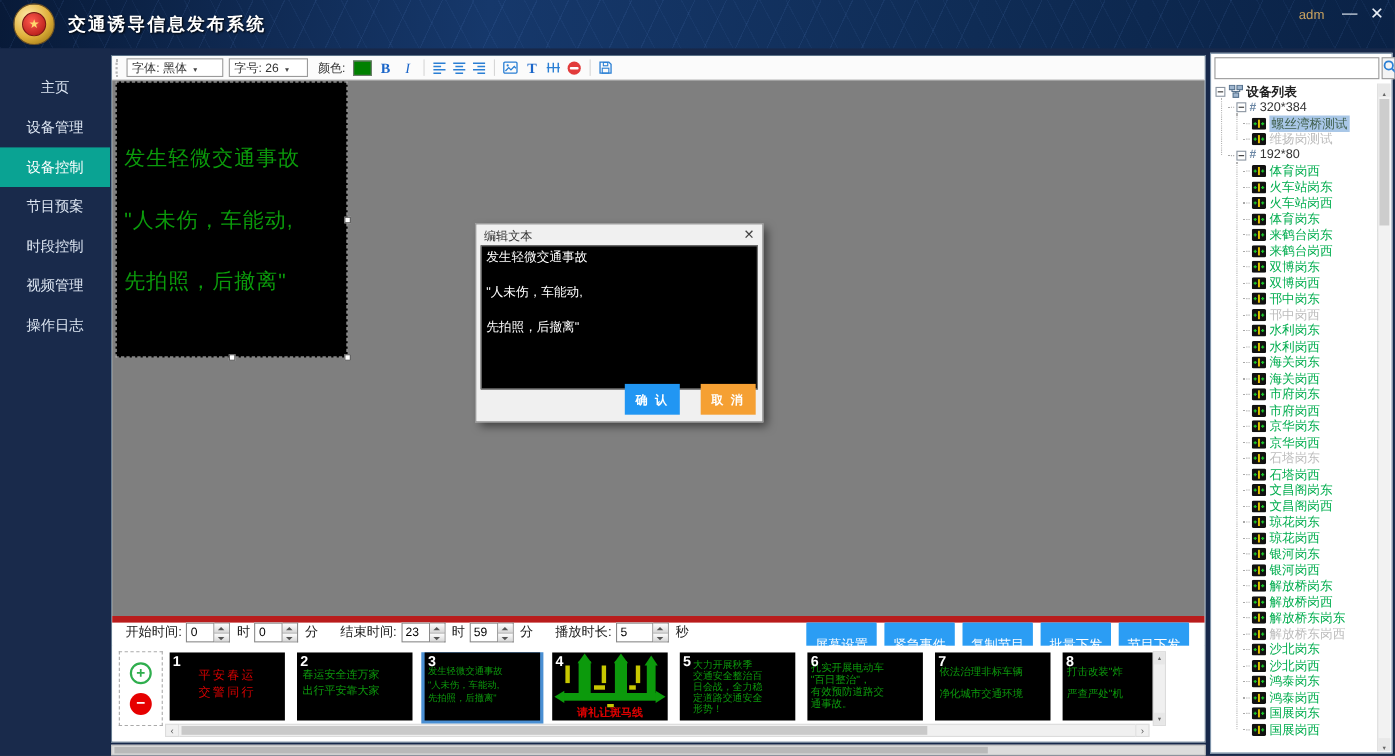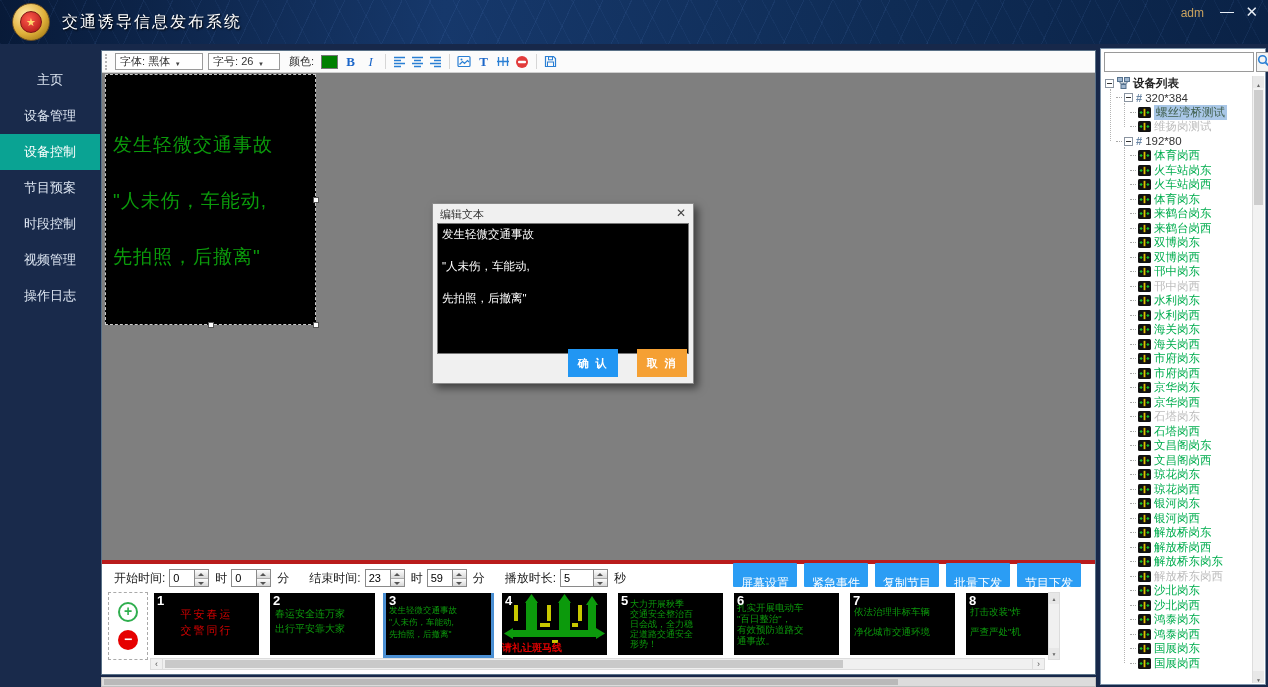--- a/index.html
+++ b/index.html
@@ -12,21 +12,21 @@
     background:linear-gradient(95deg,#081a38 0%,#16386b 35%,#0f2c55 70%,#0a2246 100%);overflow:hidden}
   .header::after{content:"";position:absolute;inset:0;pointer-events:none;background:
     repeating-linear-gradient(115deg,rgba(120,170,255,.08) 0 1px,transparent 1px 26px),
     repeating-linear-gradient(62deg,rgba(120,170,255,.05) 0 1px,transparent 1px 21px)}
   .logo{position:absolute;left:12px;top:3px;width:38px;height:38px;border-radius:50%;z-index:2;
     background:radial-gradient(circle at 35% 30%,#ffe9a8,#e0b03a 55%,#8a6508);border:1px solid #6e5124;
     display:flex;align-items:center;justify-content:center}
   .logo-in{width:22px;height:22px;border-radius:50%;background:radial-gradient(circle at 40% 35%,#ff5a4d,#a80f0f);
     display:flex;align-items:center;justify-content:center;border:1px solid #7d1616}
   .logo-in::after{content:"★";color:#ffd76e;font-size:11px;line-height:1}
-  .title{position:absolute;left:62px;top:12px;font-size:16px;font-weight:normal;color:#fff;letter-spacing:2px;
+  .title{position:absolute;left:62px;top:12px;font-size:16px;font-weight:bold;color:#fff;letter-spacing:2px;
     text-shadow:1px 1px 2px #000;z-index:2}
   .user{position:absolute;right:64px;top:6px;color:#c9a25f;font-size:12px;z-index:2}
   .win-min{position:absolute;right:34px;top:3px;color:#e8eef6;font-size:14px;z-index:2}
   .win-close{position:absolute;right:10px;top:3px;color:#e8eef6;font-size:15px;z-index:2}
 
   
   .sidebar{position:absolute;left:0;top:44px;width:100px;bottom:0;background:#192a4b;padding-top:18px}
   .side-item{height:36px;line-height:36px;text-align:center;color:#dde6f2;font-size:13px;cursor:pointer}
   .side-item.active{background:#0aa393;color:#fff}
 
@@ -65,22 +65,22 @@
   .dlg-x{position:absolute;right:7px;top:2px;font-size:12px;color:#444;cursor:pointer}
   .dlg-text{position:absolute;left:4px;right:4px;top:19px;height:131px;background:#000;color:#fff;border:1px solid #777;
     font-size:11.5px;line-height:16px;padding:2px 4px;resize:none;font-family:"Liberation Sans",sans-serif}
   .dlg-btns{position:absolute;bottom:6px;right:6px;display:flex;gap:19px}
   .dlg-btns button{width:50px;height:28px;border:none;color:#fff;font-size:11px;font-weight:bold;cursor:pointer;
     font-family:Liberation Serif, serif;letter-spacing:2px}
   .btn-confirm{background:#2196f3}
   .btn-cancel{background:#f5a033}
 
   
-  .controls{position:absolute;top:509px;left:0;right:0;height:27px;border-top:4px solid #b91c1c;background:#fff;
-    display:flex;align-items:flex-end;font-size:12px;color:#222;padding-left:8px}
+  .controls{position:absolute;top:509px;left:0;right:0;height:27px;border-top:6px solid #b91c1c;background:#fff;
+    display:flex;align-items:flex-start;font-size:12px;color:#222;padding-left:8px}
   .clabel{margin:0 2px 0 4px;white-space:nowrap}
   .gap{margin-left:18px}
   .spinbox{display:inline-flex;height:18px;margin:0 2px}
   .num{width:26px;height:18px;border:1px solid #8a8a8a;font-size:11px;padding:0 3px;font-family:inherit}
   .num.wide{width:34px}
   .spin{width:14px;height:18px;border:1px solid #8a8a8a;border-left:none;display:flex;flex-direction:column}
   .spin i{flex:1;background:linear-gradient(#fdfdfd,#d8d8d8);position:relative}
   .spin i+i{border-top:1px solid #ababab}
   .spin i::after{content:"";position:absolute;left:3px;border:3px solid transparent}
   .spin .su::after{border-bottom-color:#555;top:0}
@@ -103,21 +103,21 @@
   .tnum{position:absolute;top:0;left:3px;color:#fff;font-weight:bold;font-size:13px;z-index:2}
   .thumb .txt{color:#0c9a0c}
   .thumb.red .txt{color:#d40000}
   .t1 .txt{font-size:11px;line-height:16px;padding-top:13px;text-align:center;letter-spacing:2px}
   .t2 .txt{font-size:10px;line-height:15px;padding:13px 0 0 5px}
   .t3 .txt{font-size:8.5px;line-height:12px;padding:11px 0 0 3px}
   .t5 .txt{font-size:9px;line-height:10px;padding:6px 0 0 12px}
   .t6 .txt{font-size:9.5px;line-height:11px;padding:9px 0 0 3px}
   .t7 .txt{font-size:9.5px;line-height:20px;padding:9px 0 0 4px}
   .t8 .txt{font-size:9.5px;line-height:20px;padding:9px 0 0 4px}
-  .cap{position:absolute;bottom:0;left:0;right:0;color:#e00000;font-size:10px;font-weight:bold}
+  .cap{position:absolute;bottom:0;left:0;right:0;text-align:center;color:#e00000;font-size:10px;font-weight:bold}
   .vscroll{position:absolute;right:35px;top:5px;width:12px;height:68px;background:#f0f0f0;border:1px solid #dcdcdc;
     display:flex;flex-direction:column;justify-content:space-between}
   .va{height:11px;text-align:center;font-size:7px;color:#666;line-height:11px;background:#e7e7e7}
   .va.up::after{content:"▲";font-size:5px}
   .va.dn::after{content:"▼";font-size:5px}
   .hscroll{position:absolute;left:48px;right:50px;bottom:4px;height:12px;display:flex}
   .ha{width:13px;background:#f0f0f0;border:1px solid #dcdcdc;font-size:9px;color:#555;line-height:10px;text-align:center}
   .ha.l::after{content:"‹"} .ha.r::after{content:"›"}
   .htrack{flex:1;background:#f0f0f0;border:1px solid #dcdcdc;border-left:none;border-right:none;position:relative}
   .hthumb{position:absolute;left:2px;top:1px;bottom:1px;width:78%;background:#c9c9c9}

